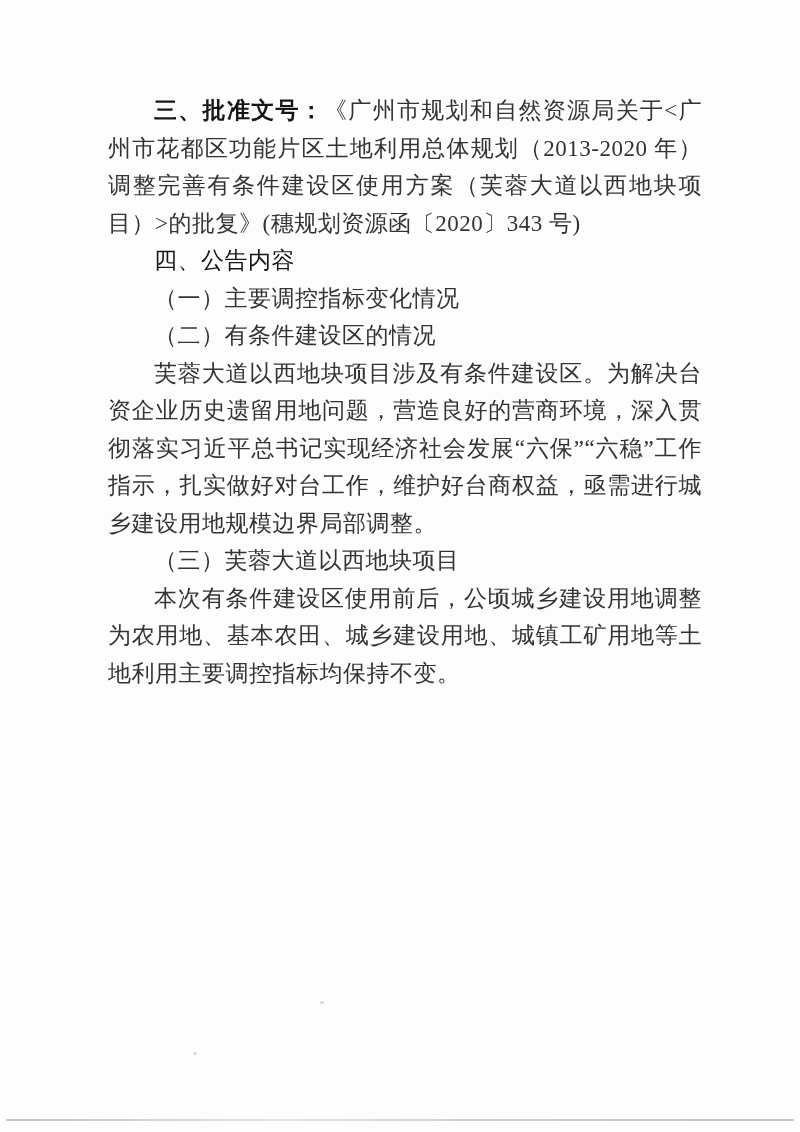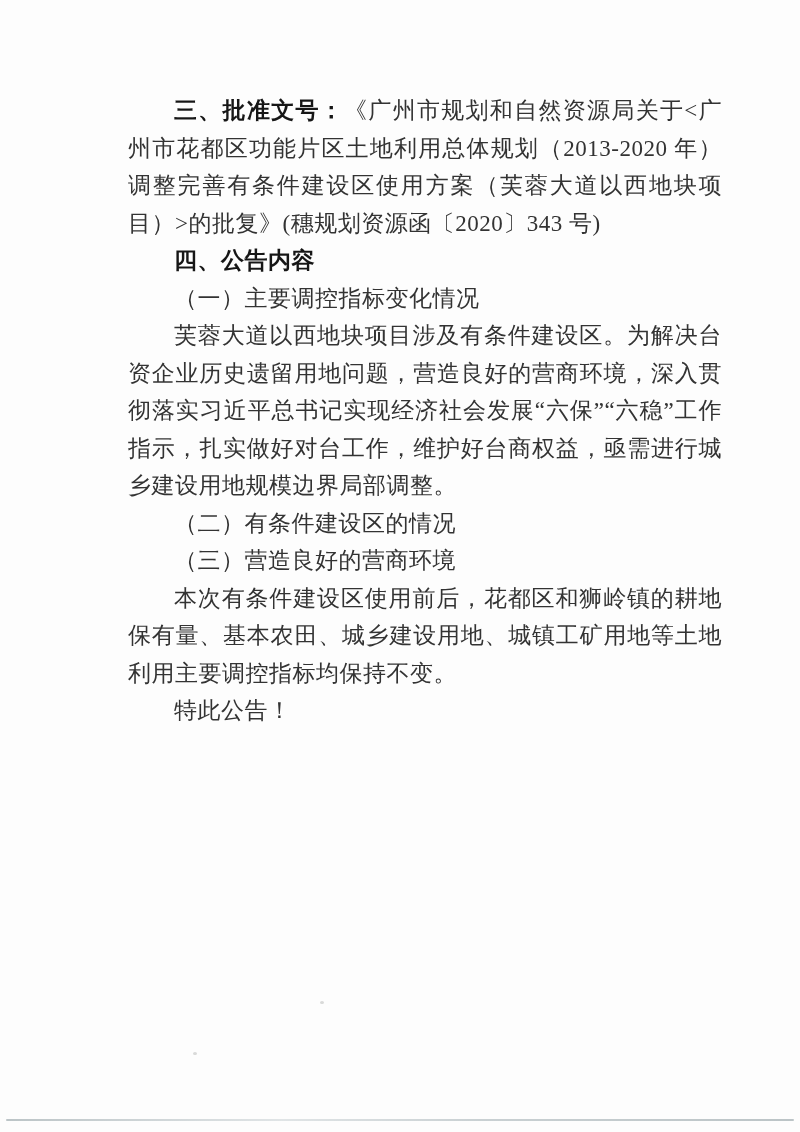--- a/index.html
+++ b/index.html
@@ -19,33 +19,32 @@
     position: absolute;
     left: 108px;
     top: 92px;
     width: 594px;
     color: #333333;
     font-size: 23px;
     line-height: 37.5px;
     text-align: justify;
     text-justify: inter-ideograph;
     letter-spacing: 0.5px;
-    margin-left: 20px;
   }
   .content p {
     margin: 0;
     padding: 0;
     text-indent: 2em;
   }
   .bold-lead {
     font-weight: 700;
     color: #161616;
   }
   .heading {
-    font-weight: 700;
+    font-weight: 400;
     color: #161616;
   }
   .scan-edge-line {
     position: absolute;
     left: 6px;
     width: 788px;
     top: 1119px;
     height: 2px;
     background: linear-gradient(90deg,
       rgba(176,186,189,0.85) 0%,
@@ -70,30 +69,29 @@
 <div class="page">
 
   <div class="content">
 
     <p><span class="bold-lead">三、批准文号：</span><span>《广州市规划和自然资源局关于&lt;广州市花都区功能片区土地利用总体规划（2013-2020 年）调整完善有条件建设区使用方案（芙蓉大道以西地块项目）&gt;的批复》(穗规划资源函〔2020〕343 号)</span></p>
 
     <p class="heading">四、公告内容</p>
 
     <p>（一）主要调控指标变化情况</p>
 
+    <p>（二）有条件建设区的情况</p>
+
     <p>芙蓉大道以西地块项目涉及有条件建设区。为解决台资企业历史遗留用地问题，营造良好的营商环境，深入贯彻落实习近平总书记实现经济社会发展“六保”“六稳”工作指示，扎实做好对台工作，维护好台商权益，亟需进行城乡建设用地规模边界局部调整。</p>
 
-    <p>（二）有条件建设区的情况</p>
 
+    <p>（三）芙蓉大道以西地块项目</p>
 
-    <p>（三）营造良好的营商环境</p>
+    <p>本次有条件建设区使用前后，公顷城乡建设用地调整为农用地、基本农田、城乡建设用地、城镇工矿用地等土地利用主要调控指标均保持不变。</p>
 
-    <p>本次有条件建设区使用前后，花都区和狮岭镇的耕地保有量、基本农田、城乡建设用地、城镇工矿用地等土地利用主要调控指标均保持不变。</p>
-
-    <p>特此公告！</p>
 
   </div>
 
   <div class="scan-speck speck-1"></div>
   <div class="scan-speck speck-2"></div>
   <div class="scan-edge-line"></div>
 
 </div>
 
 </body></html>

